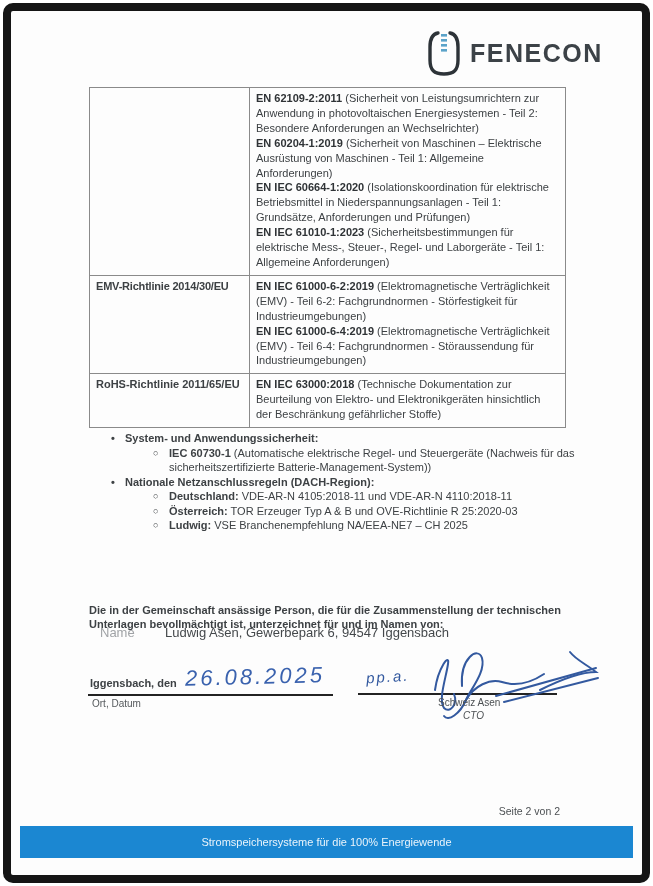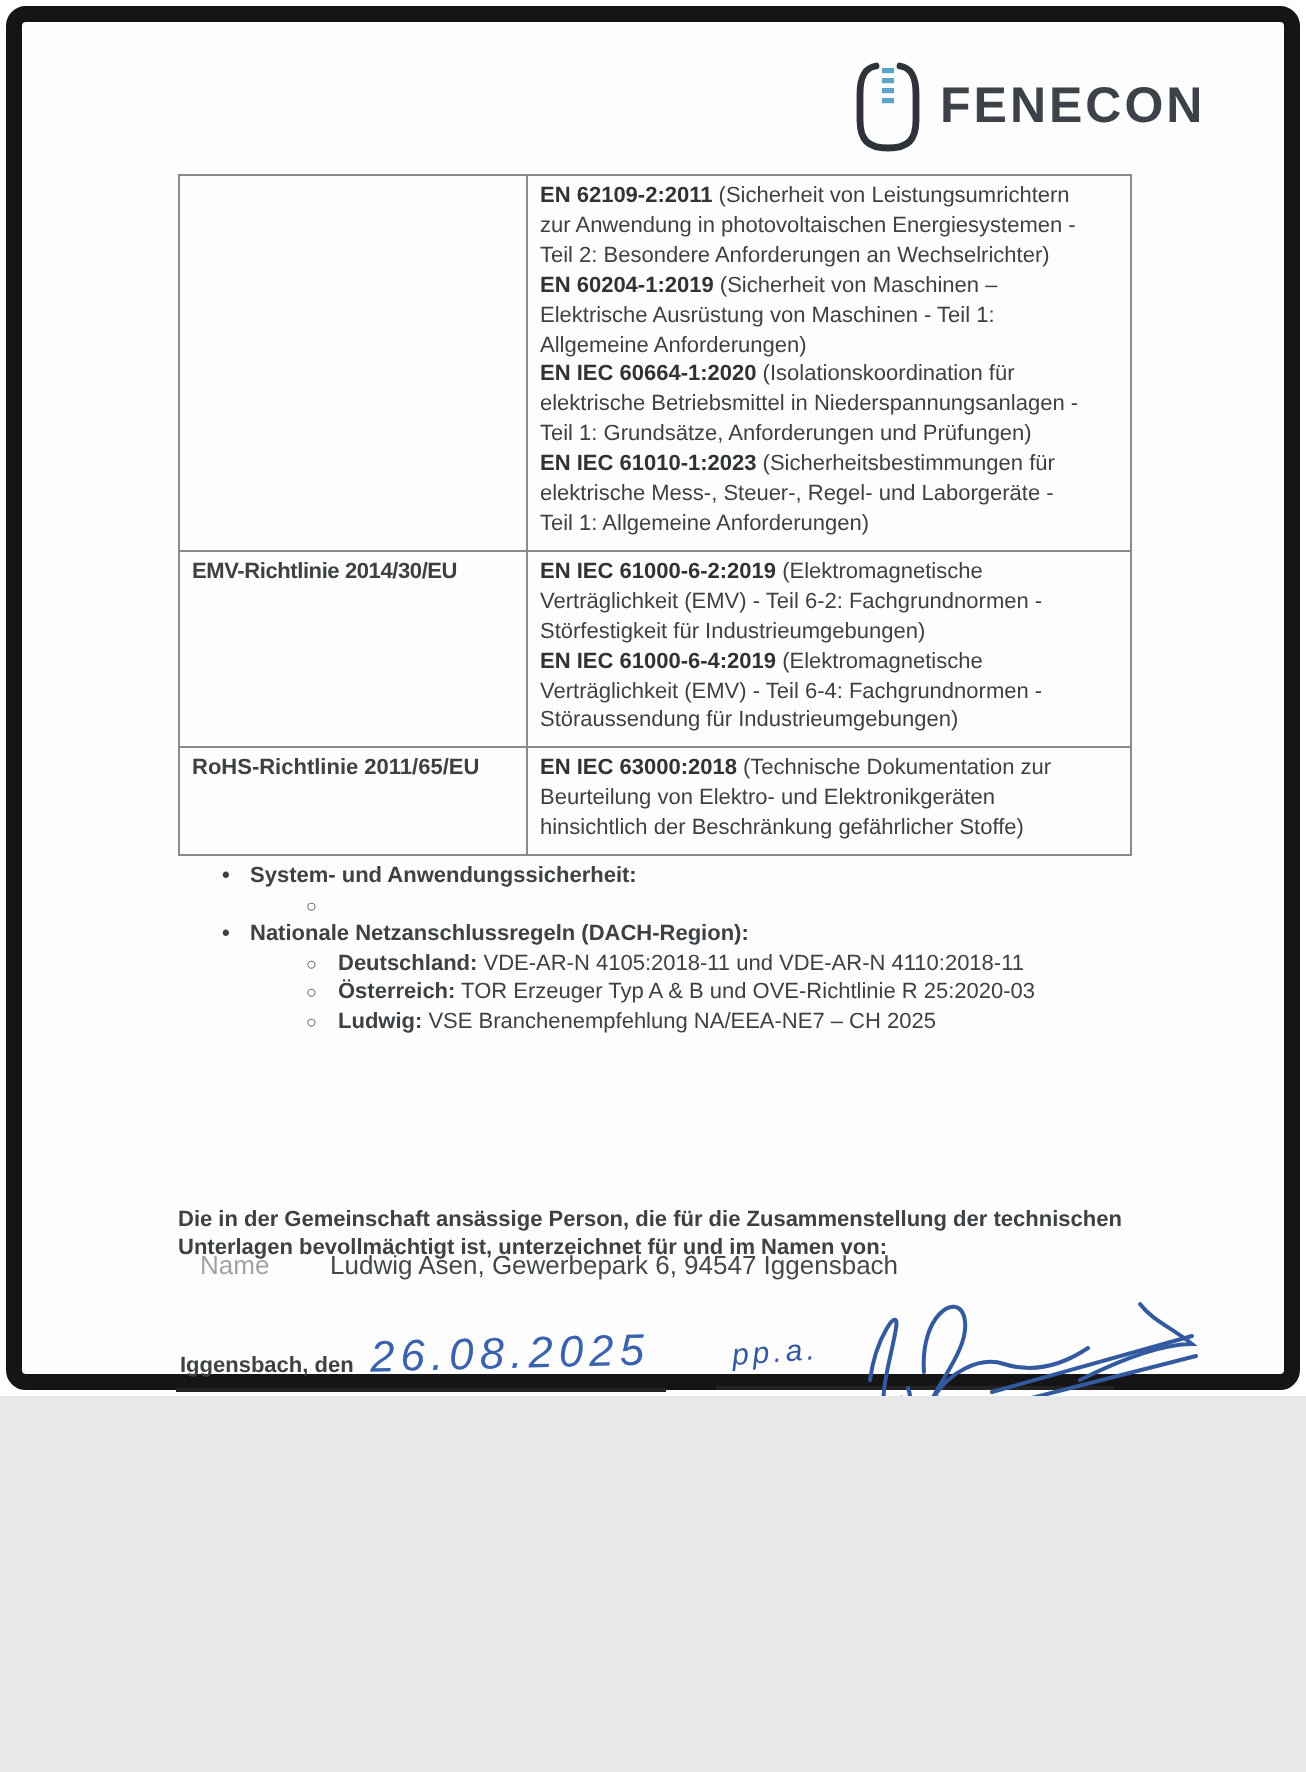--- a/index.html
+++ b/index.html
@@ -1,37 +1,37 @@
 <!DOCTYPE html>
 <html><head>
 <meta charset="utf-8">
 <style>
   html,body{margin:0;padding:0;background:#e8e8e8;}
   .canvas{
-    position:relative;width:653px;height:698px;background:#ffffff;
+    position:relative;width:653px;height:886px;background:#ffffff;
     font-family:"Liberation Sans","DejaVu Sans",sans-serif;
     color:#3d4144;overflow:hidden;
   }
   .frame{
     position:absolute;inset:3px;border:8px solid #151515;border-radius:10px;
     background:#fdfdfd;
   }
   
   .logo{position:absolute;top:30px;left:428px;display:flex;align-items:center;gap:10px;}
   .logo-mark{width:32px;height:46px;position:relative;}
   .logo-text{
     font-size:25px;font-weight:700;letter-spacing:1.5px;color:#3c4247;
   }
   
   .ce-table{
     position:absolute;top:87px;left:89px;width:477px;border-collapse:collapse;
     font-size:11px;line-height:14.9px;table-layout:fixed;
   }
   .ce-table td{
-    border:1px solid #8a8a8a;vertical-align:top;padding:3px 20px 5px 6px;
+    border:1px solid #8a8a8a;vertical-align:top;padding:3px 6px 5px 6px;
   }
   .ce-table td.dir{width:147px;font-weight:bold;white-space:normal;}
   .ce-table td.dir.nowrap1{letter-spacing:-0.2px;margin-left:28px;}
   .std{margin:0;}
   .std b{color:#2f3336;}
   
   .flowblock{position:absolute;left:89px;top:431px;width:490px;font-size:11px;line-height:14.5px;}
   .spec-heading{font-weight:bold;width:452px;margin:0 0 13px 0;}
   .blist{margin:0;}
   .brow{display:flex;margin:0;}
@@ -117,20 +117,21 @@
     </table>
 
   <div class="flowblock">
     <div class="blist">
       <div class="brow">
         <span class="m1">•</span>
         <span class="btxt b-title">System- und Anwendungssicherheit:</span>
       </div>
       <div class="brow">
         <span class="m2">○</span>
+        <span class="btxt"><b>IEC 60730-1</b><span> (Automatische elektrische Regel- und Steuergeräte (Nachweis für das sicherheitszertifizierte Batterie-Management-System))</span></span>
       </div>
       <div class="brow">
         <span class="m1">•</span>
         <span class="btxt b-title">Nationale Netzanschlussregeln (DACH-Region):</span>
       </div>
       <div class="brow">
         <span class="m2">○</span>
         <span class="btxt"><b>Deutschland:</b><span> VDE-AR-N 4105:2018-11 und VDE-AR-N 4110:2018-11</span></span>
       </div>
       <div class="brow">
@@ -166,13 +167,16 @@
         <path d="M96 58 L196 30"></path>
         <path d="M104 64 L198 40"></path>
         <path d="M140 52 C160 42 180 34 196 34 C186 26 176 22 170 14"></path>
       </g>
     </svg>
   </span>
   <span class="signer-name">Schweiz Asen</span>
   <span class="signer-title">CTO</span>
 
   <span class="page-indicator">Seite 2 von 2</span>
+  <div class="footer-bar" style="background: rgb(27, 135, 210);">
+    <span>Stromspeichersysteme für die 100% Energiewende</span>
+  </div>
 </div>
 
 </body></html>

